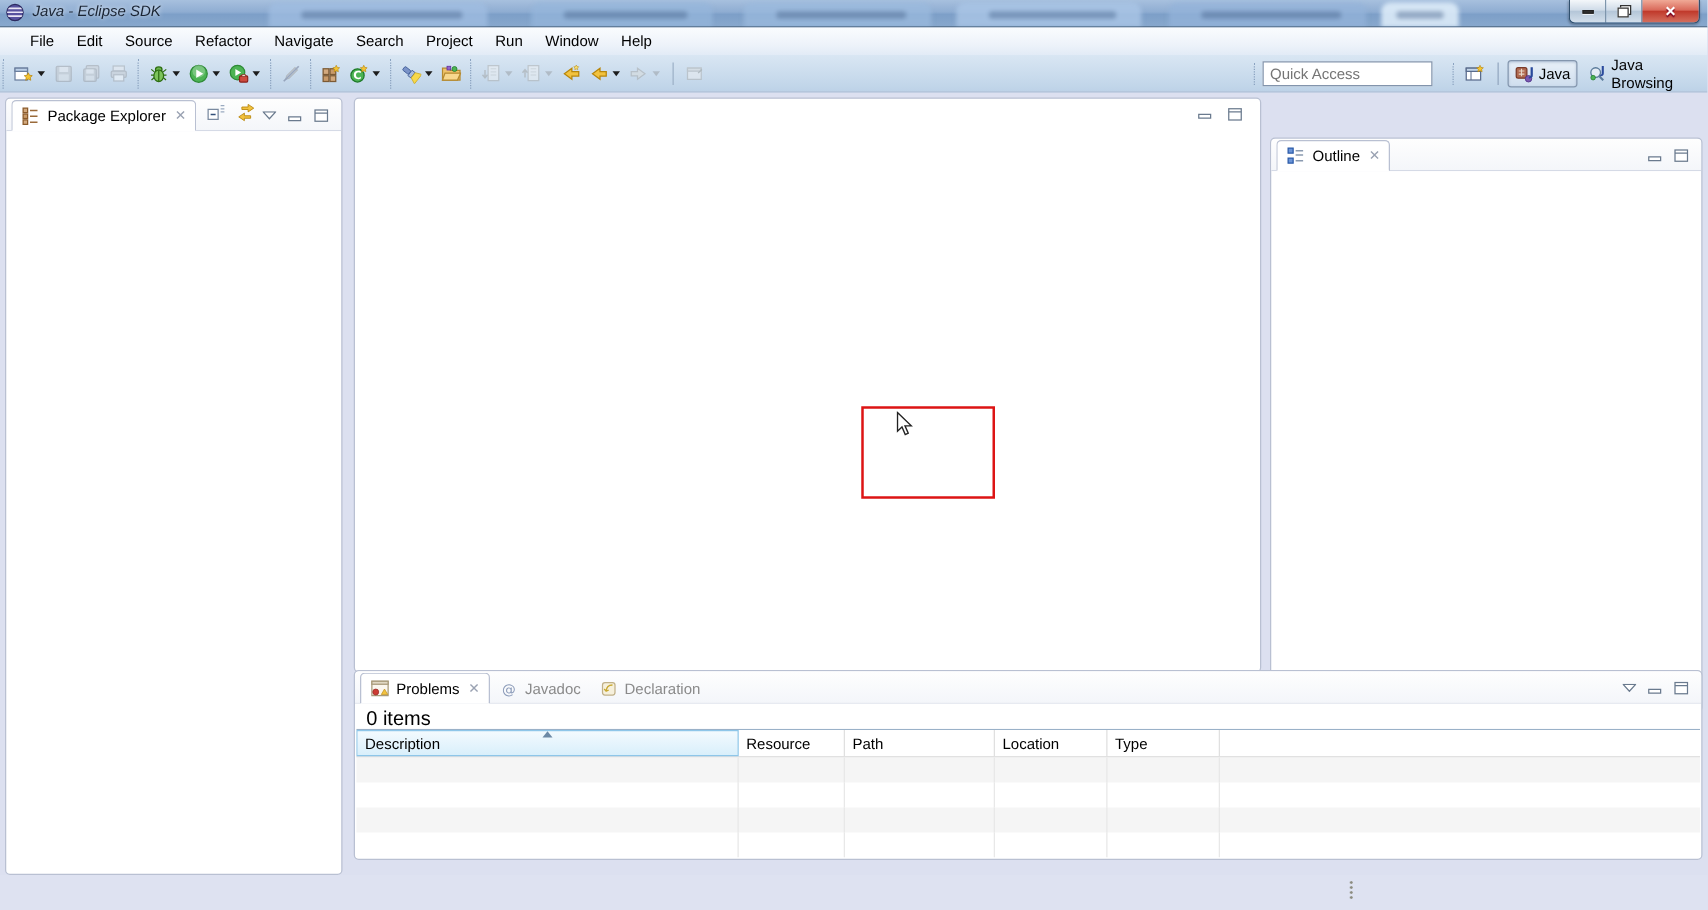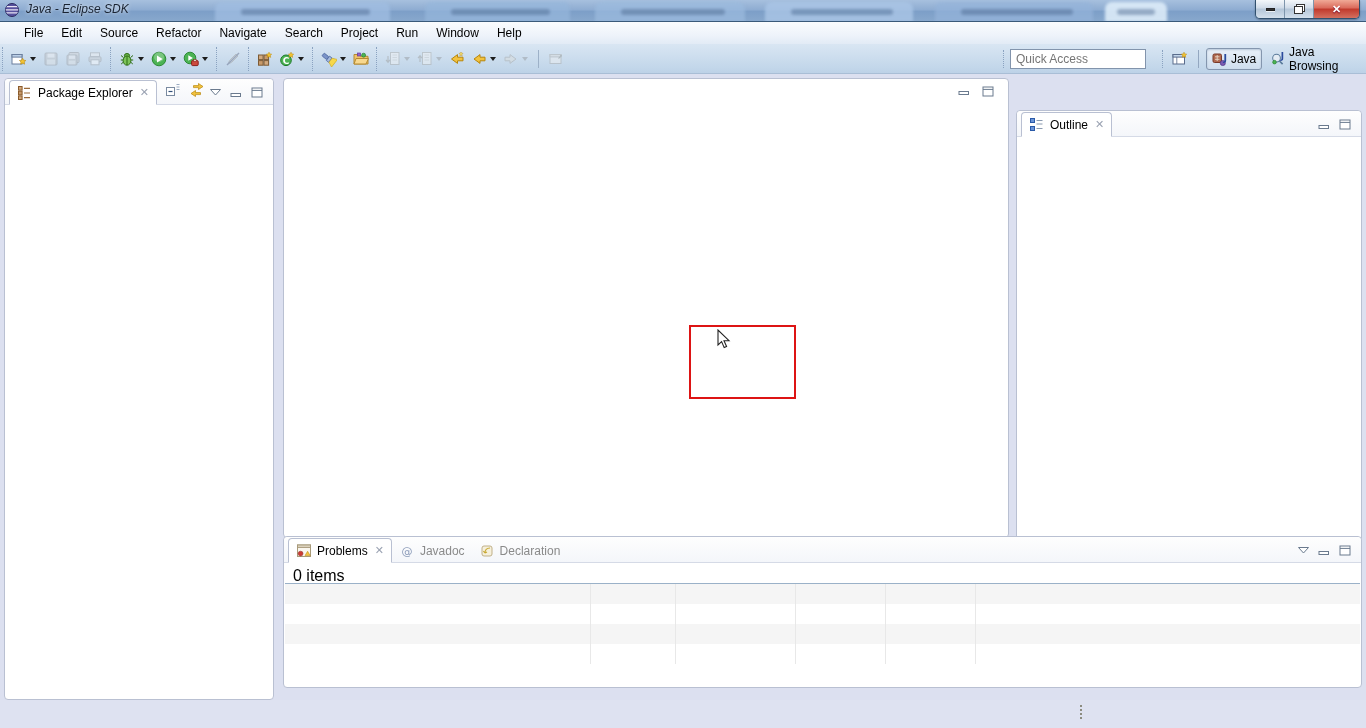--- a/index.html
+++ b/index.html
@@ -473,20 +473,39 @@
       <svg width="12" height="11" viewBox="0 0 12 11" class="ic">
         <rect x="1" y="1" width="10" height="9" fill="#fff" stroke="#6a7a8e"></rect>
           <path d="M1 3.4h10" stroke="#6a7a8e"></path>
         </svg>
     </div>
   </div>
 
   <div class="items-count">0 items</div>
 
   <div class="ptable">
+    <div class="ptable-header">
+      <div class="th sorted" style="width:306px;">
+        <span class="sort-arrow"></span>
+        <span>Description</span>
+      </div>
+      <div class="th" style="width:85px;">
+        <span>Resource</span>
+        </div>
+      <div class="th" style="width:120px;">
+        <span>Path</span>
+        </div>
+      <div class="th" style="width:90px;">
+        <span>Location</span>
+        </div>
+      <div class="th" style="width:90px;">
+        <span>Type</span>
+        </div>
+      <div class="th" style="flex:1; border-right:none;"></div>
+    </div>
     <div class="prow odd">
       <div class="cell" style="width:306px;"></div>
         <div class="cell" style="width:85px;"></div>
       <div class="cell" style="width:120px;"></div>
         <div class="cell" style="width:90px;"></div>
       <div class="cell" style="width:90px;"></div>
         <div class="cell" style="flex:1;border-right:none;"></div>
     </div>
     <div class="prow">
       <div class="cell" style="width:306px;"></div>

